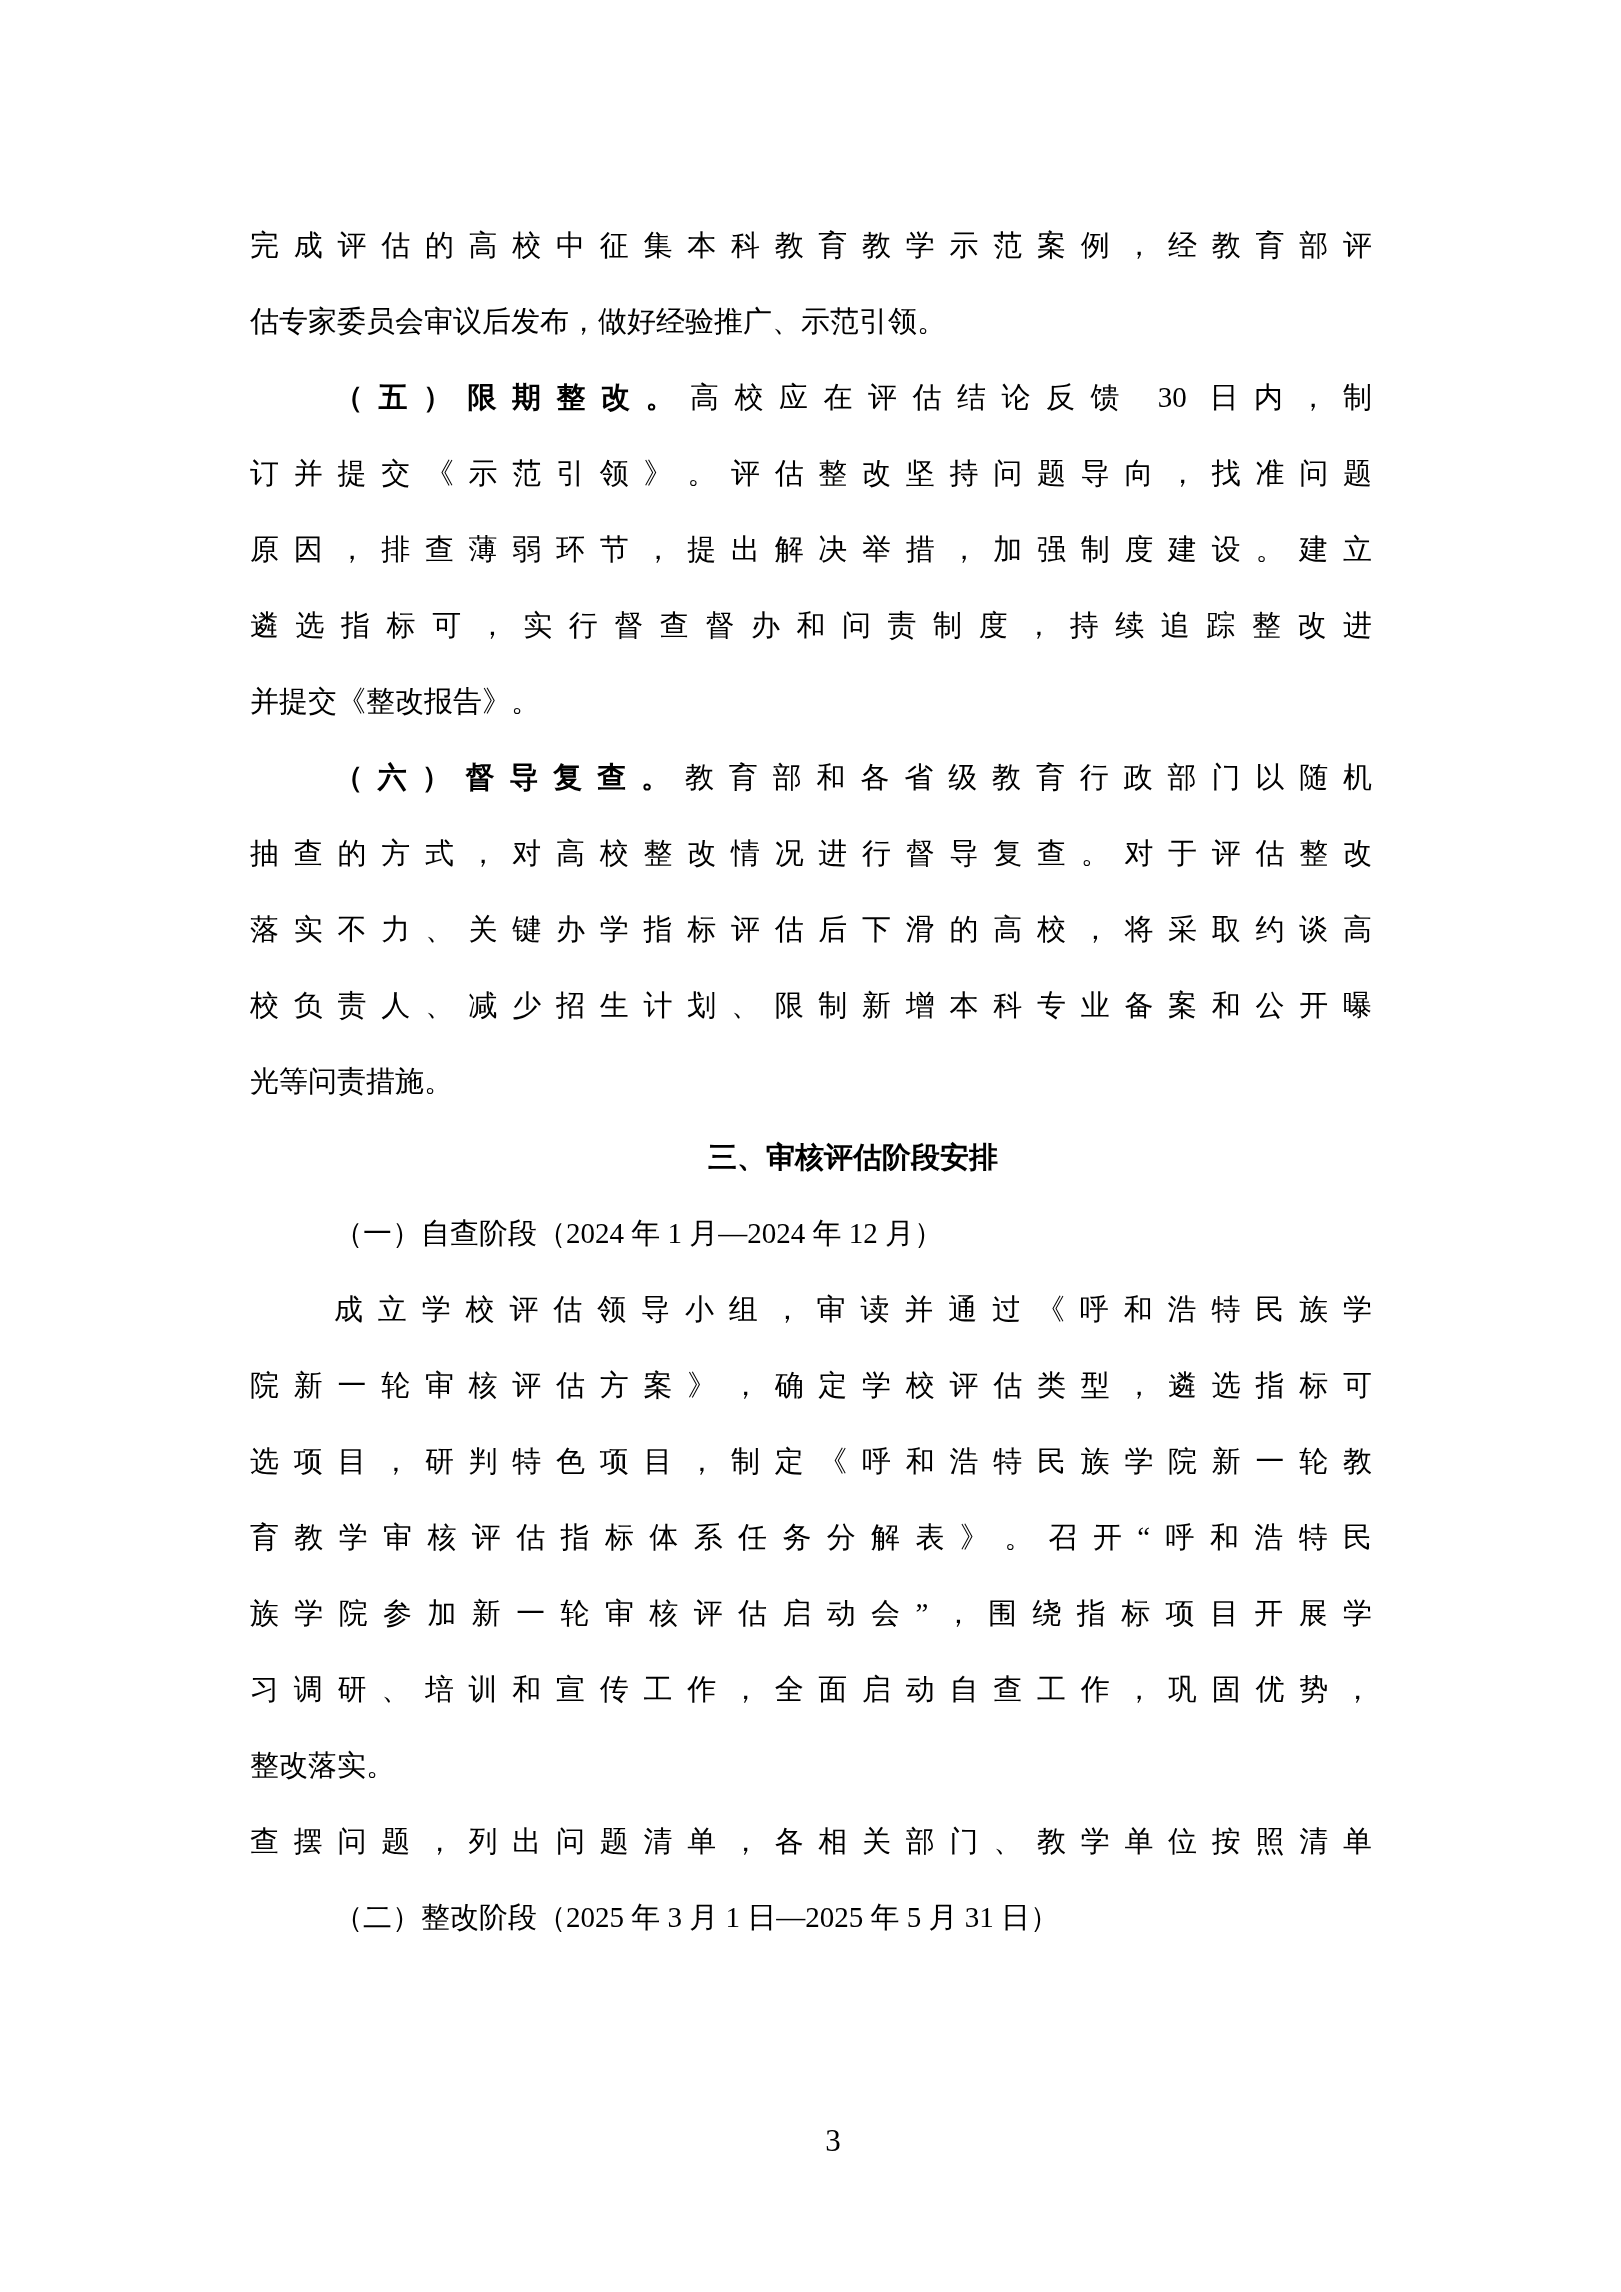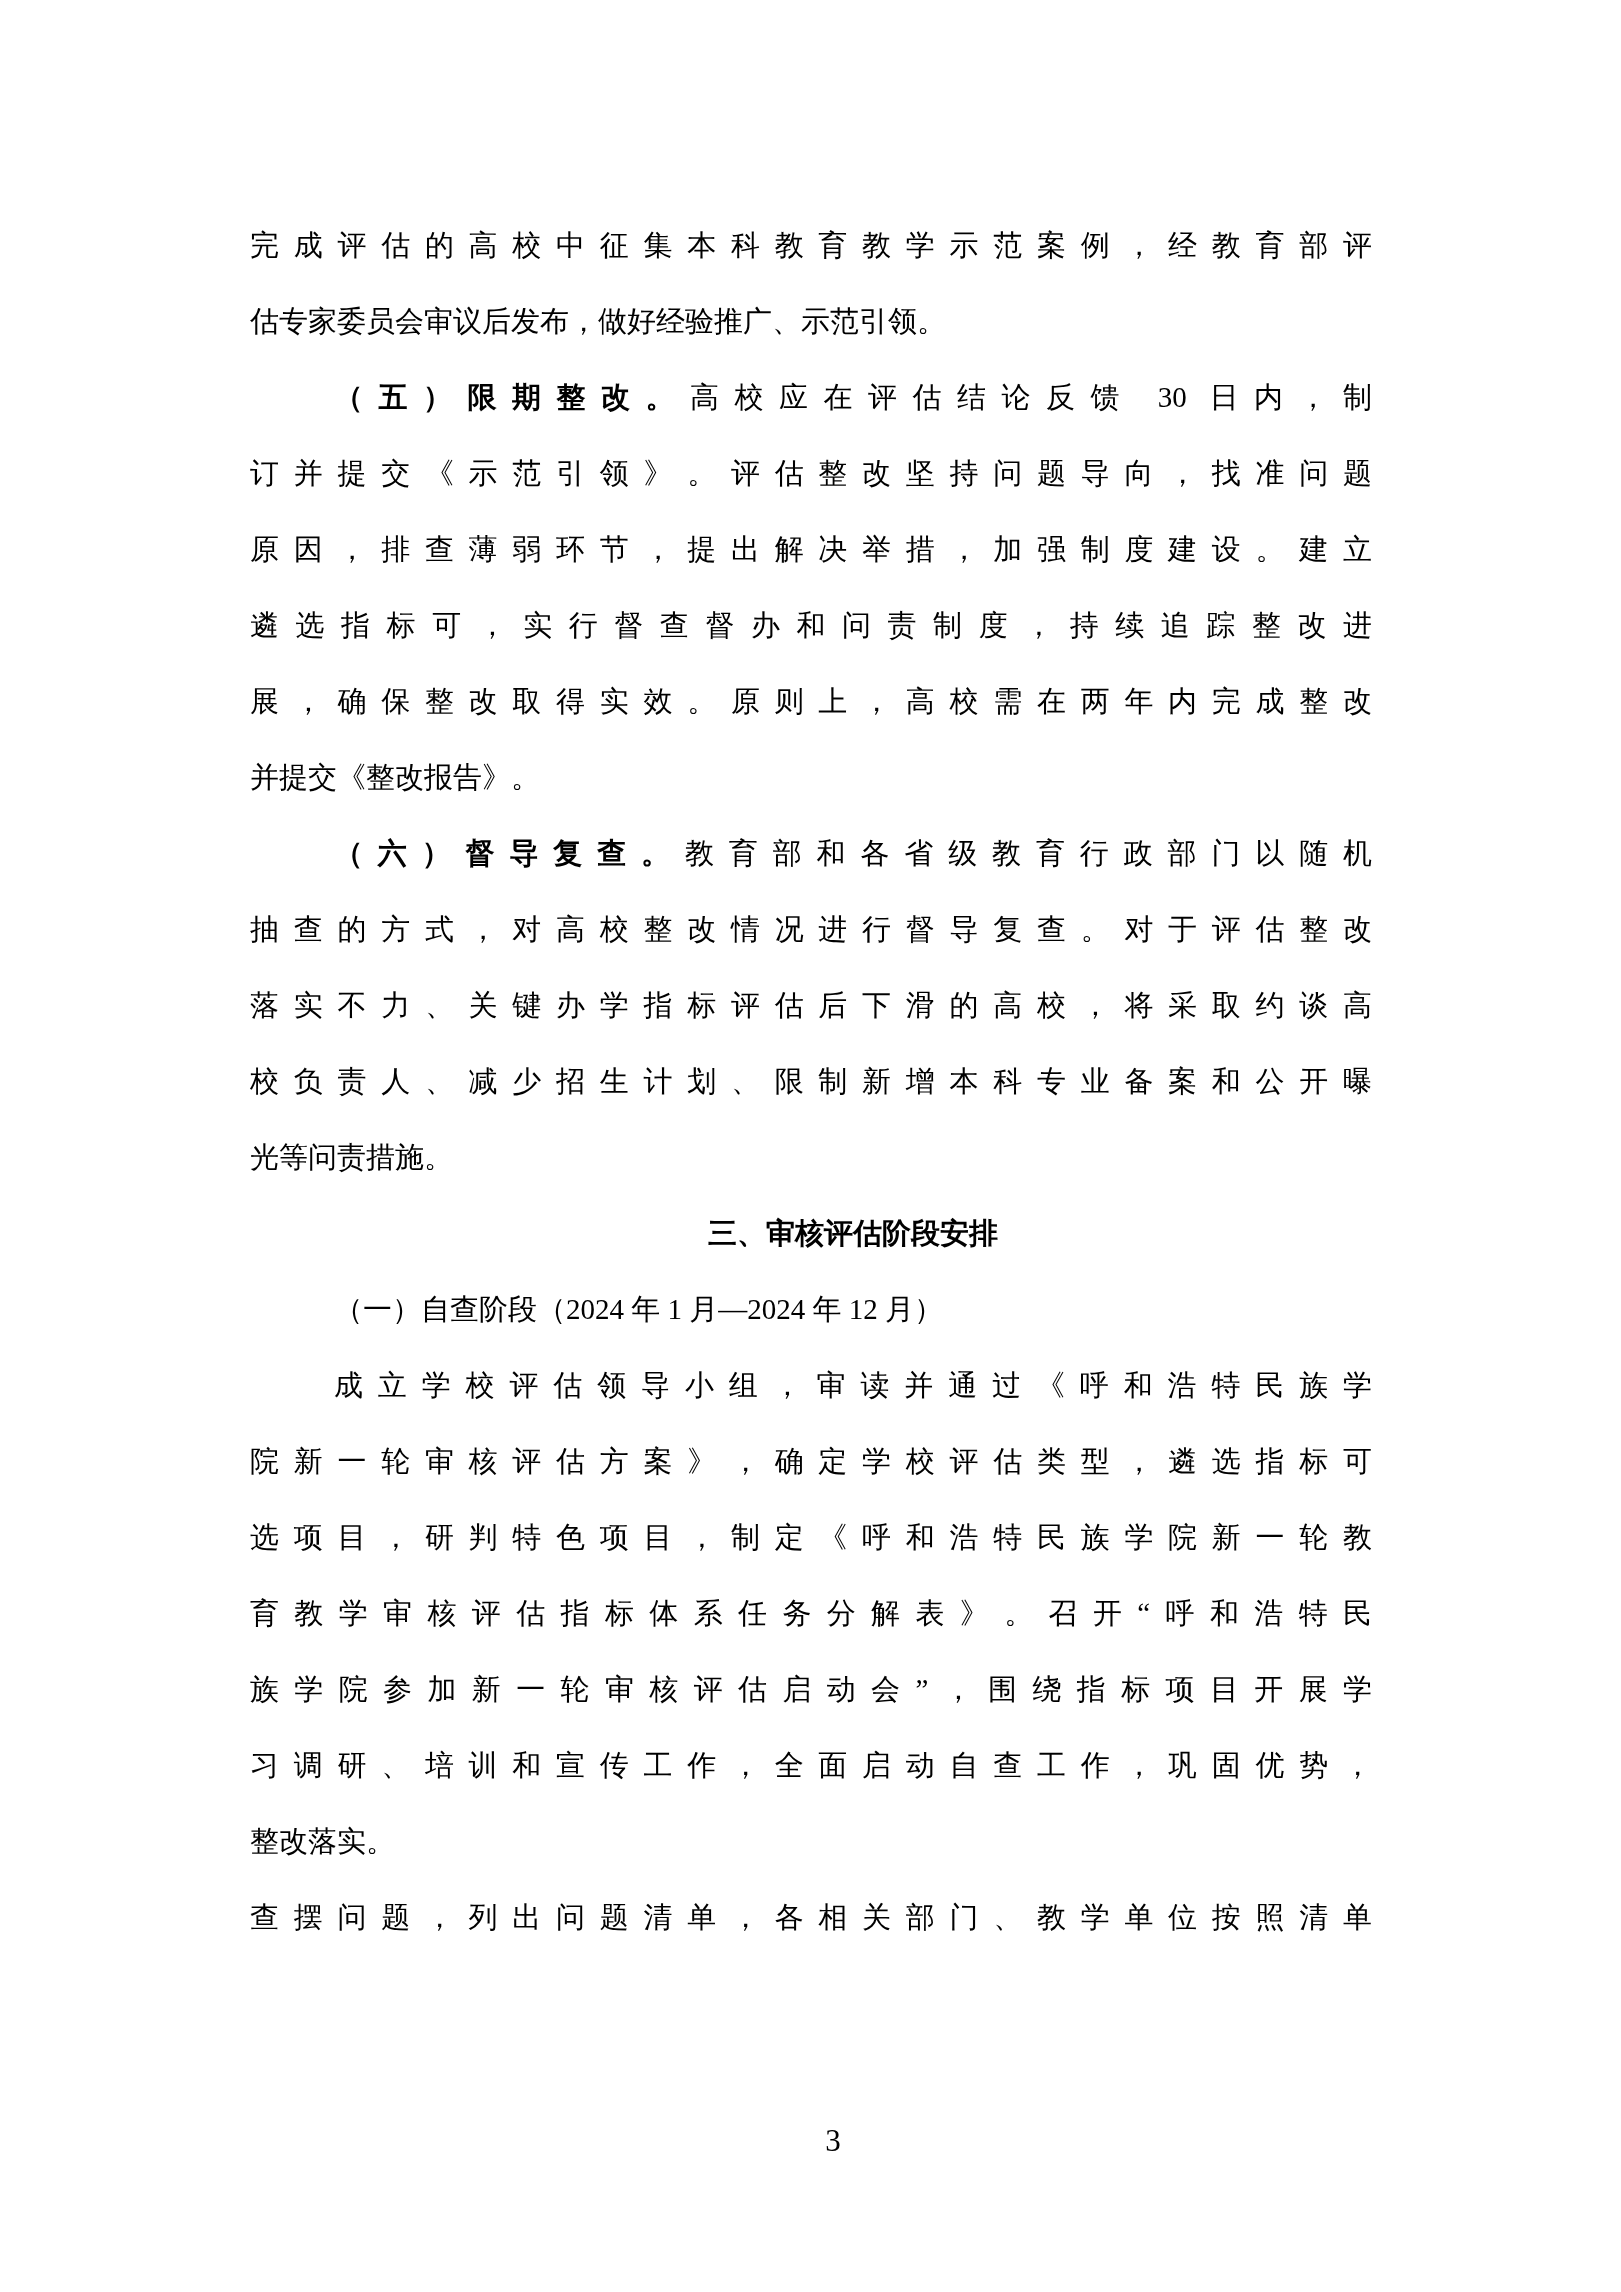--- a/index.html
+++ b/index.html
@@ -70,33 +70,33 @@
 <body>
 
 <div id="page">
   <div id="doc-lines">
       <div class="line j"><span>完成评估的高校中征集本科教育教学示范案例，经教育部评</span></div>
       <div class="line"><span>估专家委员会审议后发布，做好经验推广、示范引领。</span></div>
       <div class="line indent j"><span class="bold-run">（五）限期整改。</span><span>高校应在评估结论反馈 30 日内，制</span></div>
       <div class="line j"><span>订并提交《示范引领》。评估整改坚持问题导向，找准问题</span></div>
       <div class="line j"><span>原因，排查薄弱环节，提出解决举措，加强制度建设。建立</span></div>
       <div class="line j"><span>遴选指标可，实行督查督办和问责制度，持续追踪整改进</span></div>
-      <div class="line j"><span>展，确保整改取得实效。原则上，高校需在两年内完成整改</span></div>
       <div class="line"><span>并提交《整改报告》。</span></div>
       <div class="line indent j"><span class="bold-run">（六）督导复查。</span><span>教育部和各省级教育行政部门以随机</span></div>
       <div class="line j"><span>抽查的方式，对高校整改情况进行督导复查。对于评估整改</span></div>
       <div class="line j"><span>落实不力、关键办学指标评估后下滑的高校，将采取约谈高</span></div>
       <div class="line j"><span>校负责人、减少招生计划、限制新增本科专业备案和公开曝</span></div>
       <div class="line"><span>光等问责措施。</span></div>
       <div class="line indent heading"><span>三、审核评估阶段安排</span></div>
       <div class="line indent sub"><span>（一）自查阶段（2024 年 1 月—2024 年 12 月）</span></div>
       <div class="line indent j"><span>成立学校评估领导小组，审读并通过《呼和浩特民族学</span></div>
       <div class="line j"><span>院新一轮审核评估方案》，确定学校评估类型，遴选指标可</span></div>
       <div class="line j"><span>选项目，研判特色项目，制定《呼和浩特民族学院新一轮教</span></div>
       <div class="line j"><span>育教学审核评估指标体系任务分解表》。召开“呼和浩特民</span></div>
       <div class="line j"><span>族学院参加新一轮审核评估启动会”，围绕指标项目开展学</span></div>
       <div class="line j"><span>习调研、培训和宣传工作，全面启动自查工作，巩固优势，</span></div>
       <div class="line"><span>整改落实。</span></div>
       <div class="line j"><span>查摆问题，列出问题清单，各相关部门、教学单位按照清单</span></div>
+      <div class="line indent sub"><span>（二）整改阶段（2025 年 3 月 1 日—2025 年 5 月 31 日）</span></div>
     </div>
   <div id="page-number">3</div>
 </div>
 
 
 </body></html>

